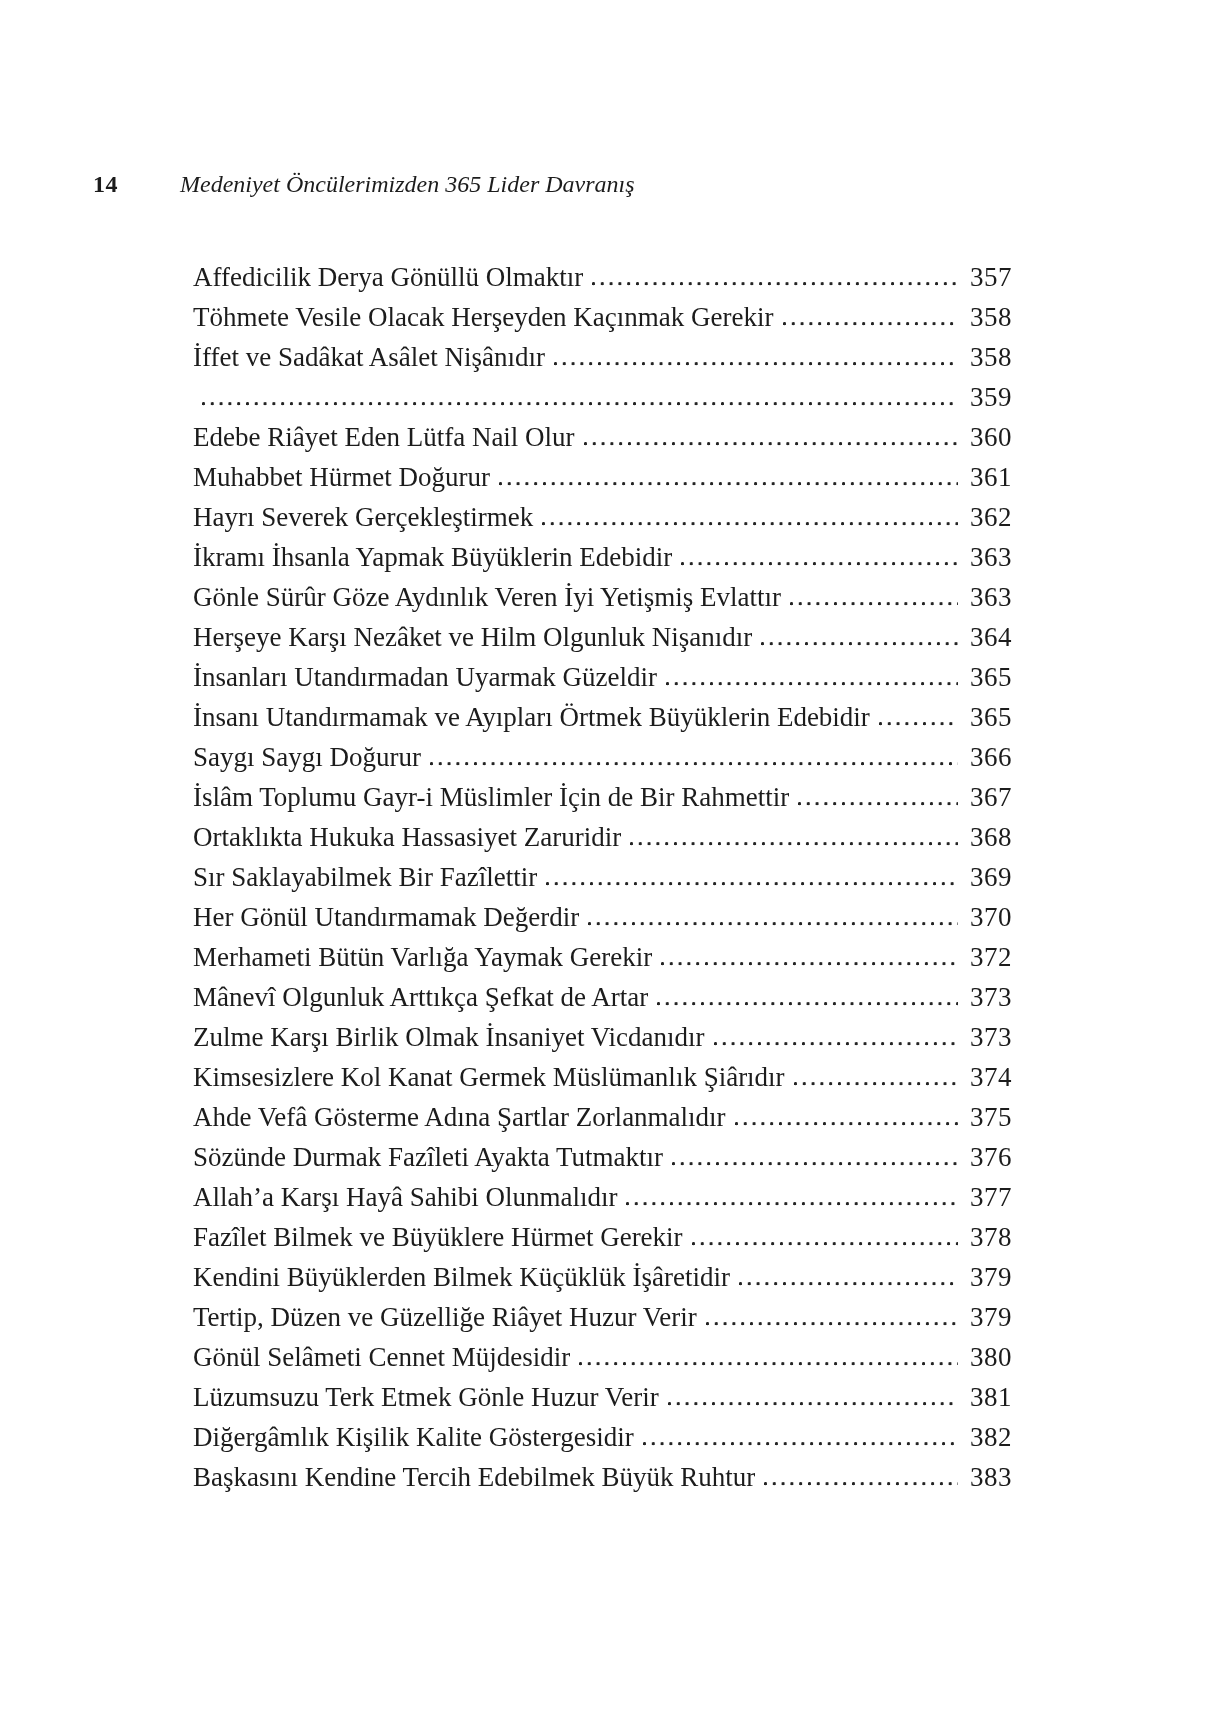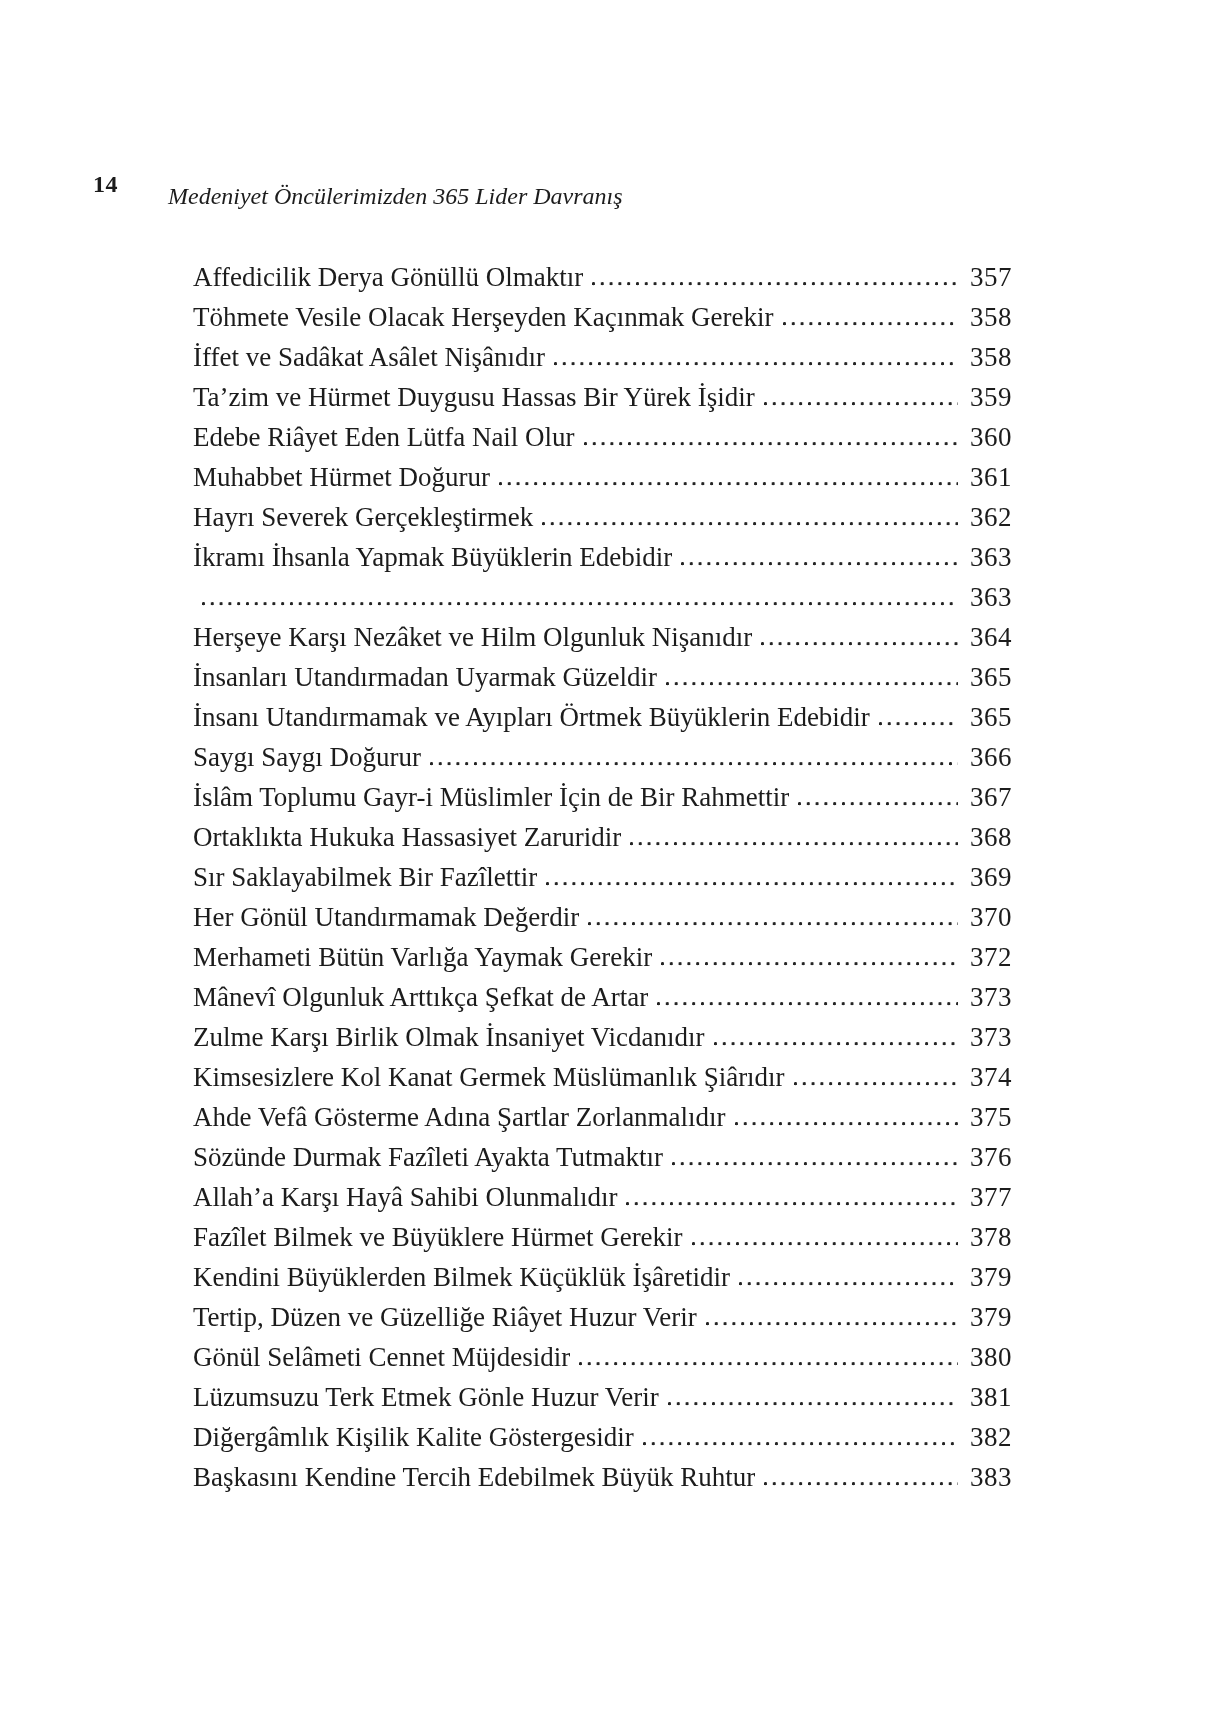--- a/index.html
+++ b/index.html
@@ -33,24 +33,23 @@
   }
   .folio {
     position: absolute;
     left: 0;
     top: 0;
     font-weight: bold;
     letter-spacing: 0.5px;
   }
   .running-title {
     position: absolute;
-    left: 75px; 
+    left: 87px; 
     top: 0;
     font-style: italic;
-    margin-top: 12px;
   }
   
   .toc {
     position: absolute;
     left: 193px;
     top: 262px;
     width: 819px;
   }
   .toc-row {
     display: flex;
@@ -100,21 +99,20 @@
     <span class="toc-title">Töhmete Vesile Olacak Herşeyden Kaçınmak Gerekir</span>
     <span class="toc-dots"></span>
     <span class="toc-page">358</span>
   </div>
       <div class="toc-row">
     <span class="toc-title">İffet ve Sadâkat Asâlet Nişânıdır</span>
     <span class="toc-dots"></span>
     <span class="toc-page">358</span>
   </div>
       <div class="toc-row">
-    <span class="toc-title">Ta’zim ve Hürmet Duygusu Hassas Bir Yürek İşidir</span>
     <span class="toc-dots"></span>
     <span class="toc-page">359</span>
   </div>
       <div class="toc-row">
     <span class="toc-title">Edebe Riâyet Eden Lütfa Nail Olur</span>
     <span class="toc-dots"></span>
     <span class="toc-page">360</span>
   </div>
       <div class="toc-row">
     <span class="toc-title">Muhabbet Hürmet Doğurur</span>
@@ -125,20 +123,21 @@
     <span class="toc-title">Hayrı Severek Gerçekleştirmek</span>
     <span class="toc-dots"></span>
     <span class="toc-page">362</span>
   </div>
       <div class="toc-row">
     <span class="toc-title">İkramı İhsanla Yapmak Büyüklerin Edebidir</span>
     <span class="toc-dots"></span>
     <span class="toc-page">363</span>
   </div>
       <div class="toc-row">
+    <span class="toc-title">Gönle Sürûr Göze Aydınlık Veren İyi Yetişmiş Evlattır</span>
     <span class="toc-dots"></span>
     <span class="toc-page">363</span>
   </div>
       <div class="toc-row">
     <span class="toc-title">Herşeye Karşı Nezâket ve Hilm Olgunluk Nişanıdır</span>
     <span class="toc-dots"></span>
     <span class="toc-page">364</span>
   </div>
       <div class="toc-row">
     <span class="toc-title">İnsanları Utandırmadan Uyarmak Güzeldir</span>

